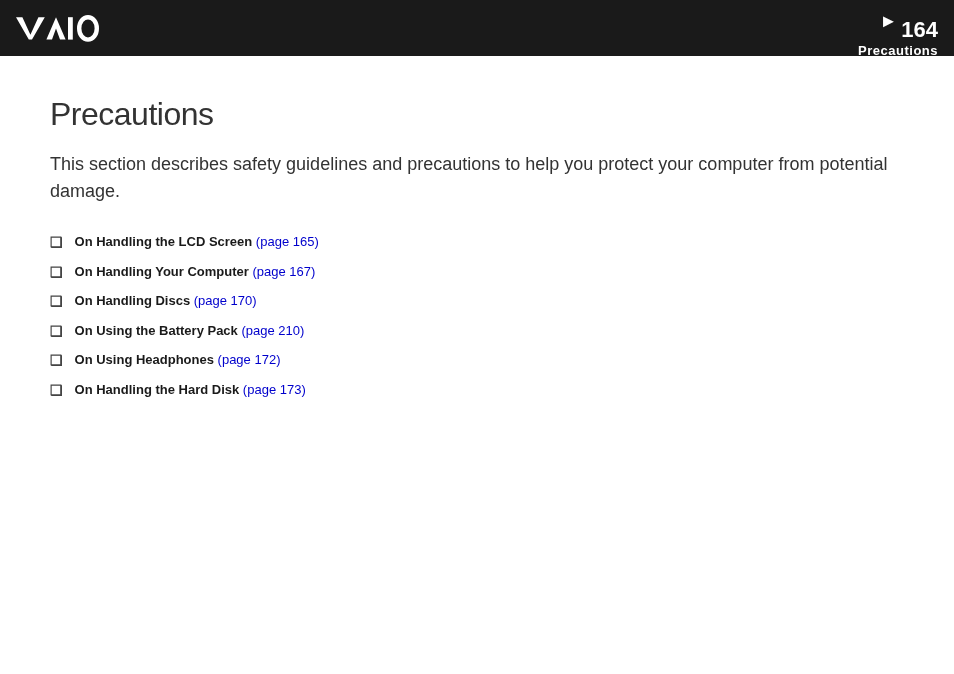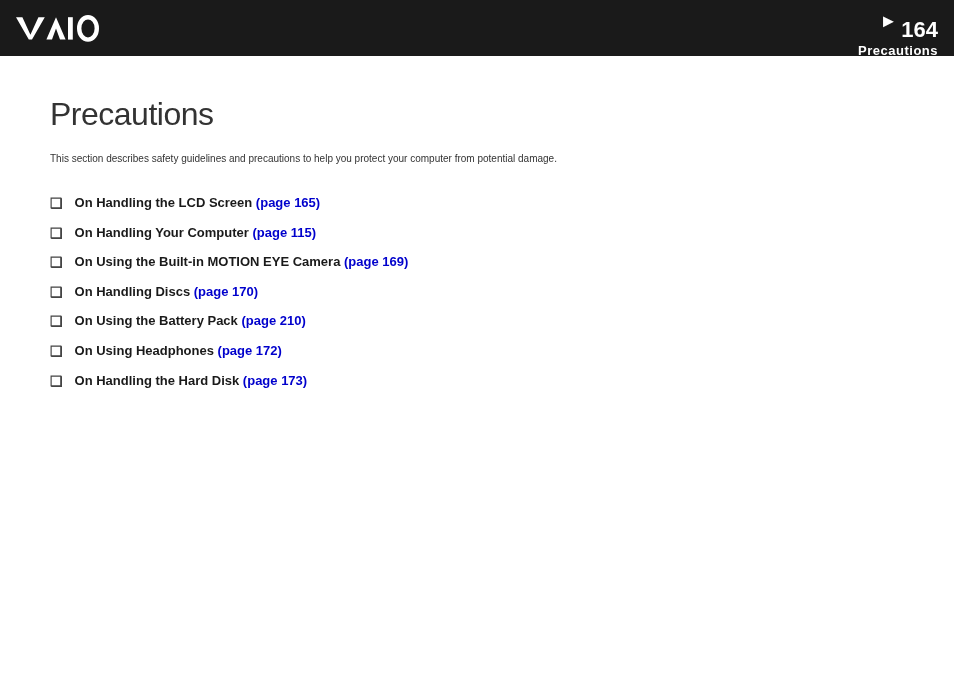--- a/index.html
+++ b/index.html
@@ -76,21 +76,21 @@
 
     .page-title {
       font-size: 32px;
       font-weight: normal;
       color: #333333;
       margin-bottom: 18px;
       letter-spacing: -0.5px;
     }
 
     .description {
-      font-size: 10px;
+      font-size: 18px;
       color: #333333;
       margin-bottom: 28px;
       line-height: 1.5;
     }
 
     .toc-list {
       list-style: none;
       padding: 0;
       margin: 0;
     }
@@ -110,21 +110,21 @@
       color: #444;
       margin-right: 12px;
       font-size: 14px;
       flex-shrink: 0;
       margin-top: 0px;
     }
 
     .toc-link {
       color: #0000cc;
       text-decoration: none;
-      font-weight: bold;
+      font-weight: normal;
     }
 
     .toc-item-label {
       display: inline;
     }
   </style>
 </head>
 <body>
 
 <header class="header">
@@ -153,24 +153,21 @@
 
 <main class="content">
   <h1 class="page-title">Precautions</h1>
   <p class="description">This section describes safety guidelines and precautions to help you protect your computer from potential damage.</p>
 
   <ul class="toc-list">
   <li>
         <span class="toc-item-label">On Handling the LCD Screen <a href="#165" class="toc-link">(page 165)</a></span>
       </li>
       <li>
-        <span class="toc-item-label">On Handling Your Computer <a href="#167" class="toc-link">(page 115)</a></span>
-      </li>
-      <li>
-        <span class="toc-item-label">On Using the Built-in MOTION EYE Camera <a href="#169" class="toc-link">(page 169)</a></span>
+        <span class="toc-item-label">On Handling Your Computer <a href="#167" class="toc-link">(page 167)</a></span>
       </li>
       <li>
         <span class="toc-item-label">On Handling Discs <a href="#170" class="toc-link">(page 170)</a></span>
       </li>
       <li>
         <span class="toc-item-label">On Using the Battery Pack <a href="#171" class="toc-link">(page 210)</a></span>
       </li>
       <li>
         <span class="toc-item-label">On Using Headphones <a href="#172" class="toc-link">(page 172)</a></span>
       </li>

